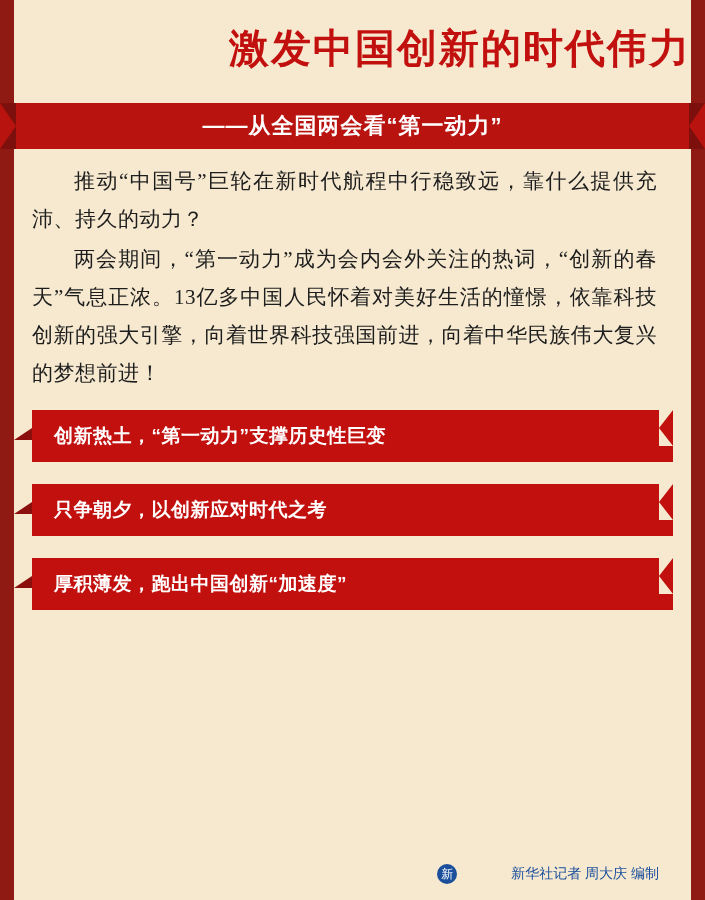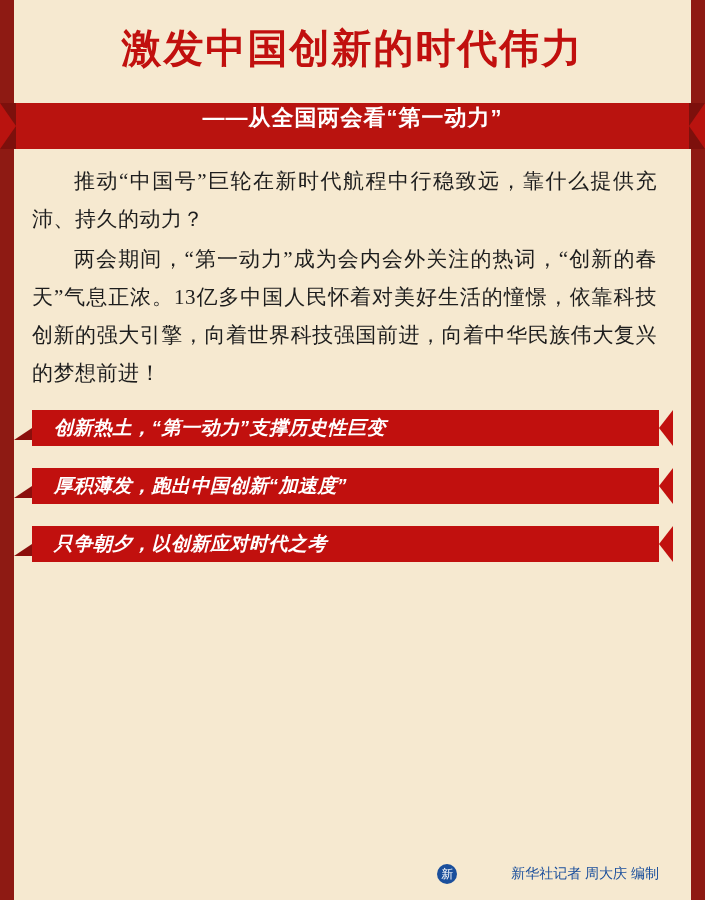--- a/index.html
+++ b/index.html
@@ -41,36 +41,37 @@
   }
 
   
   .header {
     position: relative;
     padding-top: 24px;
     height: 140px;
     box-sizing: border-box;
   }
   .main-title {
-    text-align: center;
+    text-align: right;
     color: #c1100e;
     font-size: 40px;
     font-weight: bold;
     letter-spacing: 2px;
     line-height: 1.2;
     font-family: "Liberation Sans", "DejaVu Sans", sans-serif;
   }
   .subtitle-ribbon {
     position: absolute;
     left: -14px;
     right: -14px;
     top: 103px;
     height: 46px;
     background: #b9130f;
     display: flex;
+    align-items: center;
     justify-content: center;
   }
   .subtitle-ribbon::before,
   .subtitle-ribbon::after {
     content: "";
     position: absolute;
     top: 0;
     width: 0;
     height: 0;
   }
@@ -109,28 +110,27 @@
     letter-spacing: 0.5px;
   }
 
   
   .banners {
     margin: 18px 0 0 0;
     padding: 0 18px;
   }
   .banner {
     position: relative;
-    height: 36px;
+    height: 52px;
     background: #c1100e;
     margin-bottom: 22px;
     display: flex;
     align-items: center;
     padding-left: 22px;
     box-sizing: border-box;
-    font-style: italic;
   }
   .banner::after {
     content: "";
     position: absolute;
     right: 0;
     top: 0;
     border-top: 18px solid #f6e9d0;
     border-bottom: 18px solid #f6e9d0;
     border-right: 14px solid transparent;
     width: 0;
@@ -210,25 +210,25 @@
       <p class="para">两会期间，“第一动力”成为会内会外关注的热词，“创新的春天”气息正浓。13亿多中国人民怀着对美好生活的憧憬，依靠科技创新的强大引擎，向着世界科技强国前进，向着中华民族伟大复兴的梦想前进！</p>
     </div>
 
     <div class="banners">
       <div class="banner">
         <span class="tail-left"></span>
         <span class="banner-text">创新热土，“第一动力”支撑历史性巨变</span>
       </div>
       <div class="banner">
         <span class="tail-left"></span>
-        <span class="banner-text">厚积薄发，跑出中国创新“加速度”</span>
+        <span class="banner-text">只争朝夕，以创新应对时代之考</span>
       </div>
       <div class="banner">
         <span class="tail-left"></span>
-        <span class="banner-text">只争朝夕，以创新应对时代之考</span>
+        <span class="banner-text">厚积薄发，跑出中国创新“加速度”</span>
       </div>
     </div>
 
 
     <div class="credit">
       <span class="credit-logo">新</span>
       <span class="credit-text">新华社记者 周大庆 编制</span>
     </div>
 
   </div>

